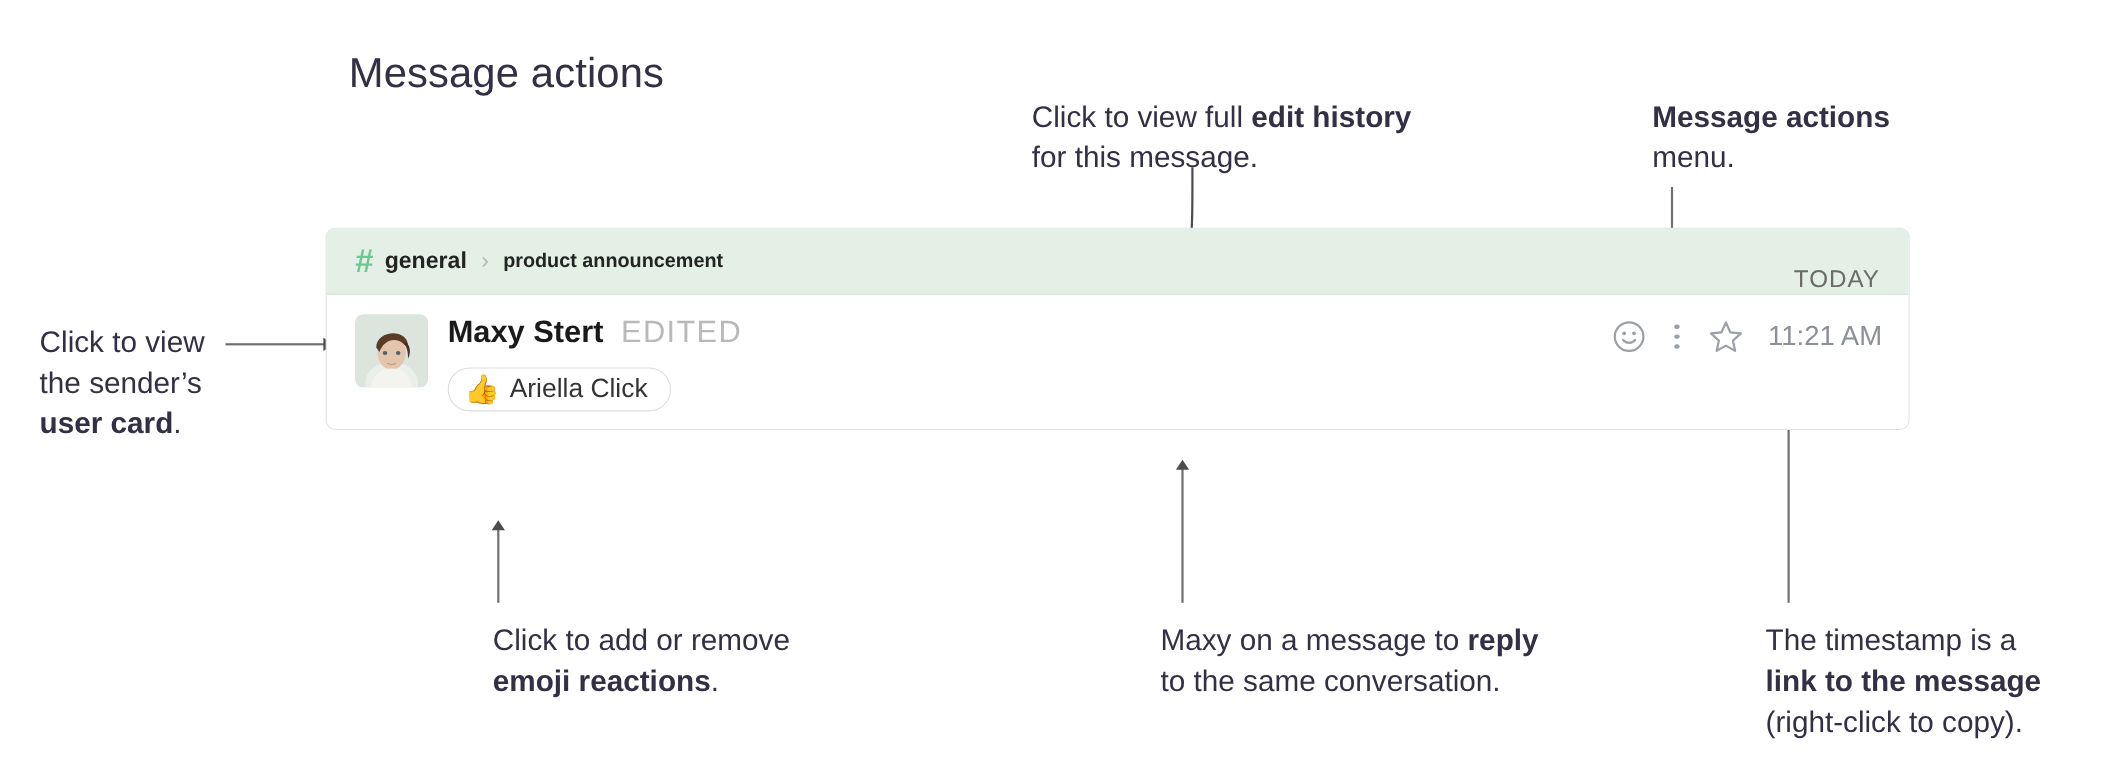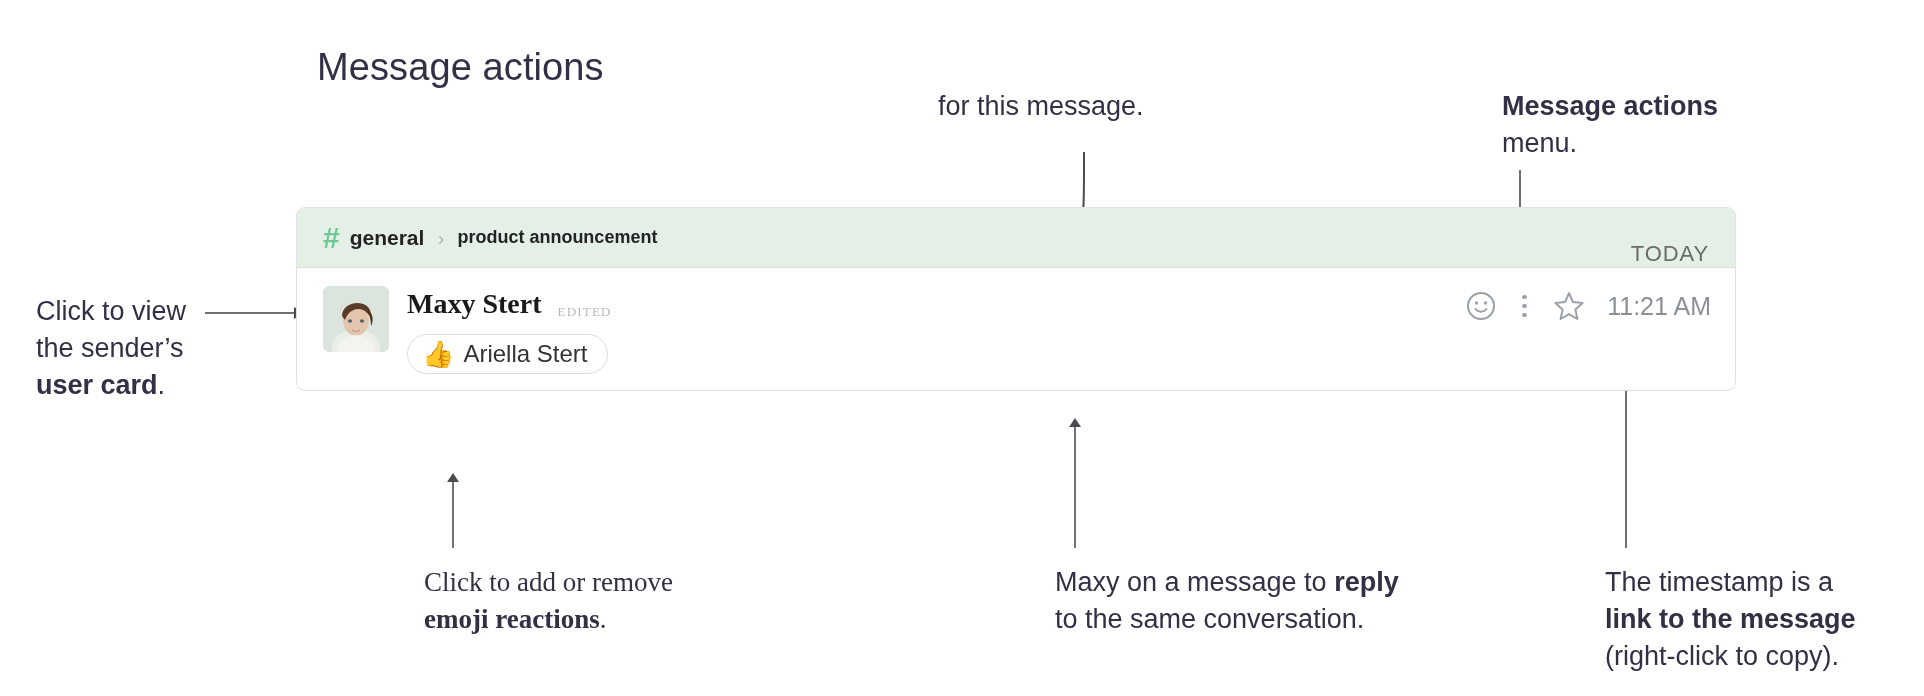--- a/index.html
+++ b/index.html
@@ -29,21 +29,21 @@
     line-height:37px;
     color:#332f45;
     white-space:nowrap;
   }
   .anno b{font-weight:700;}
   .anno .reg{font-weight:400;}
 
   #anno-edit-history{left:938px;top:88px;}
   #anno-actions-menu{left:1502px;top:88px;}
   #anno-user-card{left:36px;top:293px;}
-  #anno-emoji{left:424px;top:564px;font-family:Liberation Serif, serif;}
+  #anno-emoji{left:448px;top:564px;}
   #anno-reply{left:1055px;top:564px;}
   #anno-timestamp{left:1605px;top:564px;}
 
   
   .v-line{background:#6f7072;width:2px;}
   .h-line{background:#6f7072;height:2px;}
 
   .arrowhead{
     width:0;height:0;
     border-left:6px solid transparent;
@@ -151,33 +151,32 @@
   }
   #avatar svg{display:block;width:66px;height:66px;}
 
   #message-main{
     margin-left:18px;
     flex:1 1 auto;
     min-width:0;
   }
   #message-header{
     display:flex;
-    align-items:flex-end;
+    align-items:flex-start;
     height:34px;
-    font-family:Liberation Serif, serif;
   }
   #sender-name{
     font-size:28px;
     font-weight:700;
     color:#1a1a1a;
     white-space:nowrap;
   }
   #edited-badge{
     margin-left:16px;
-    font-size:13px;
+    font-size:28px;
     color:#b9b9b9;
     letter-spacing:1.2px;
     white-space:nowrap;
   }
   #message-body{
     margin-top:9px;
     font-size:29px;
     color:#333333;
     line-height:40px;
     white-space:nowrap;
@@ -218,20 +217,21 @@
   #timestamp{
     font-size:25px;color:#8b9096;white-space:nowrap;cursor:pointer;
   }
 </style>
 </head>
 <body>
 
 <div class="abs" id="page-title">Message actions</div>
 
 <div class="abs anno" id="anno-edit-history">
+  <div><span class="reg">Click to view full </span><b>edit history</b></div>
   <div>for this message.</div>
 </div>
 
 <div class="abs anno" id="anno-actions-menu">
   <div><b>Message actions</b></div>
   <div>menu.</div>
 </div>
 
 <div class="abs anno" id="anno-user-card">
   <div>Click to view</div>
@@ -304,21 +304,21 @@
     </div>
 
     <div id="message-main">
       <div id="message-header">
         <span id="sender-name">Maxy Stert</span>
         <span id="edited-badge">EDITED</span>
       </div>
       <div id="reactions">
         <span id="reaction-pill">
           <span id="thumbsup-icon">👍</span>
-          <span id="reaction-label">Ariella Stert</span>
+          <span id="reaction-label">Ariella Click</span>
         </span>
       </div>
     </div>
 
     <div id="message-controls">
       <span id="emoji-button">
         <svg width="30" height="30" viewBox="0 0 30 30" fill="none">
           <circle cx="15" cy="15" r="13" stroke="#9aa0a6" stroke-width="2"></circle>
           <circle cx="10.5" cy="12" r="1.7" fill="#9aa0a6"></circle>
           <circle cx="19.5" cy="12" r="1.7" fill="#9aa0a6"></circle>

